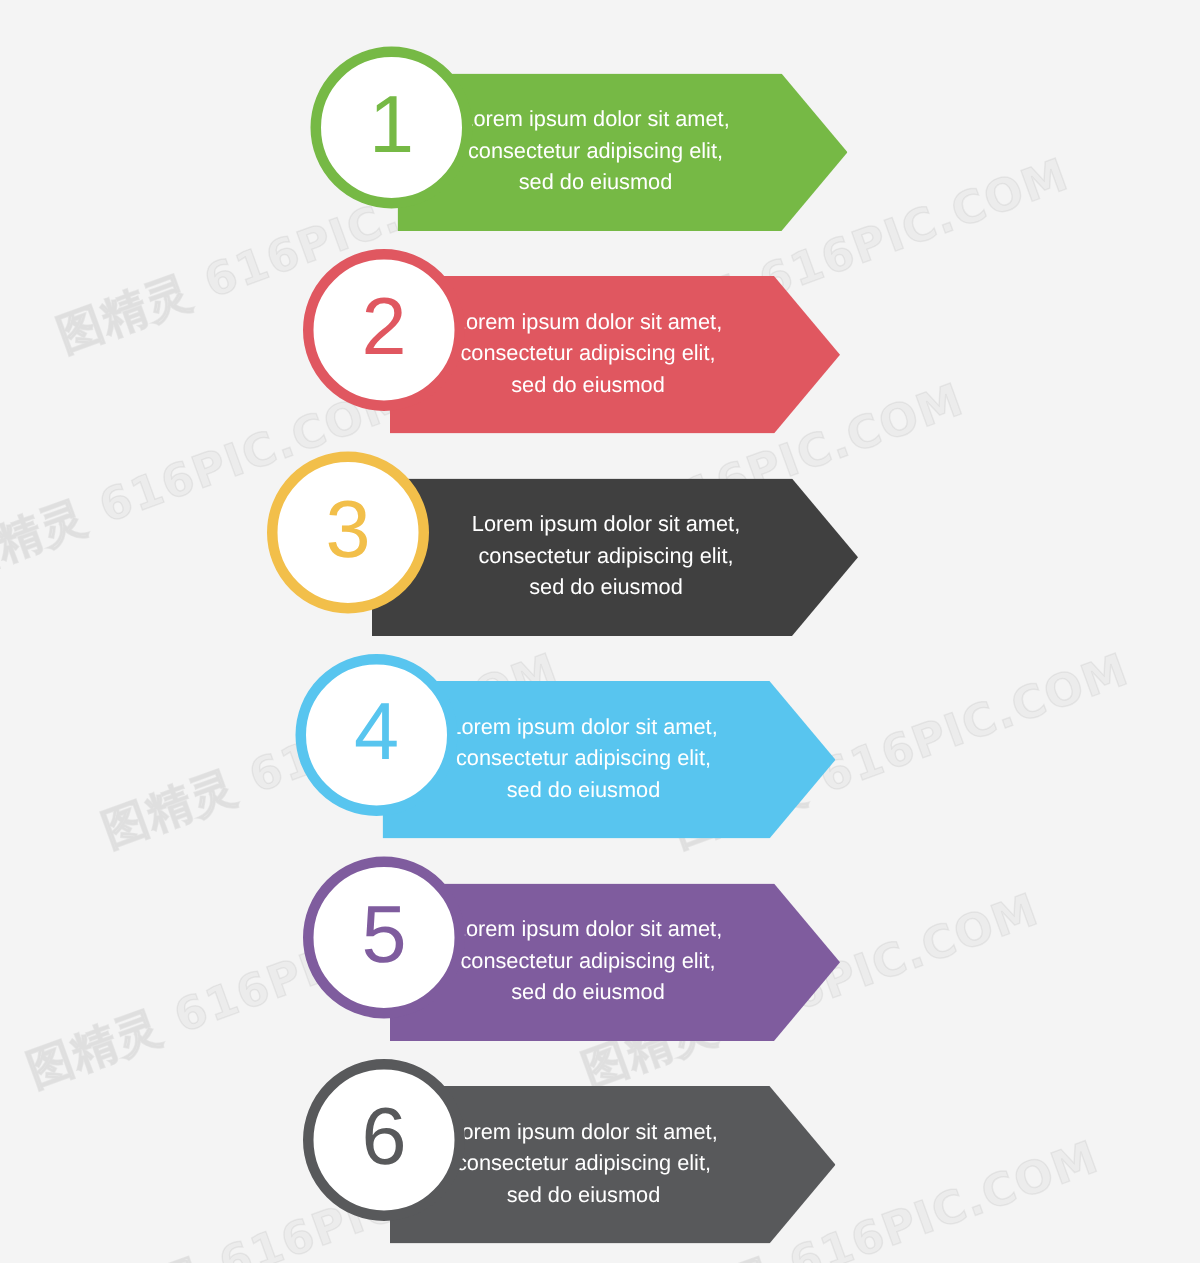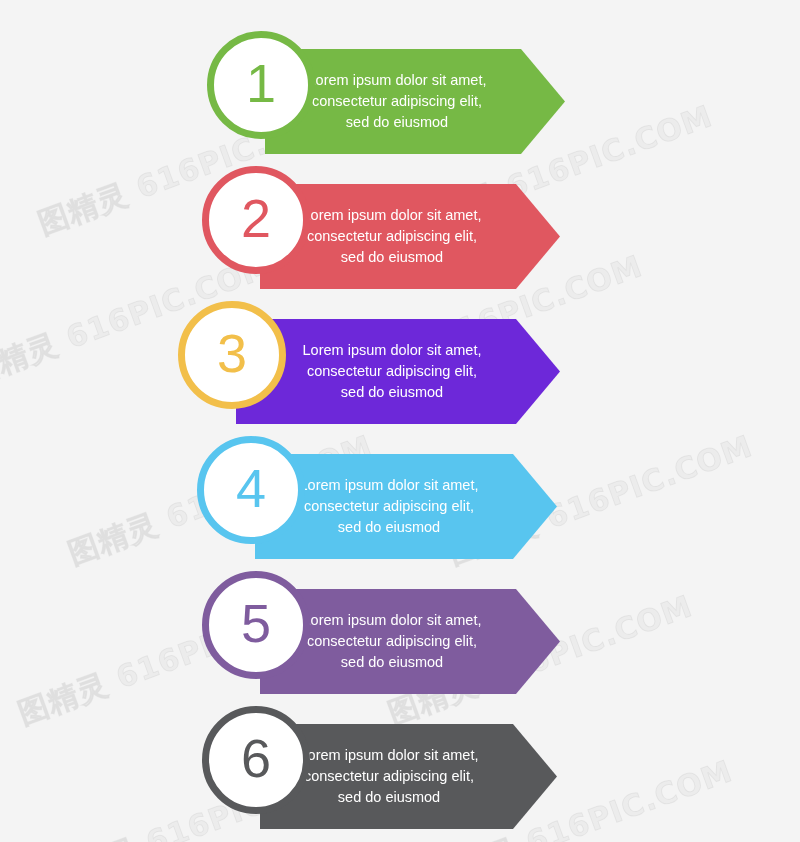--- a/index.html
+++ b/index.html
@@ -120,21 +120,21 @@
       <div class="arrow-band" style="left: 260px; width: 300px; background: rgb(224, 87, 96);">
         <div class="band-text">Lorem ipsum dolor sit amet,
 consectetur adipiscing elit,
 sed do eiusmod</div>
       </div>
       <div class="step-circle" style="left: 202px; border: 7px solid rgb(224, 87, 96);">
         <div class="step-number" style="color: rgb(224, 87, 96);">2</div>
       </div>
     </div>
     <div class="step-row" style="top: 301px;">
-      <div class="arrow-band" style="left: 236px; width: 324px; background: #6d28d9; align-items: center;">
+      <div class="arrow-band" style="left: 248px; width: 324px; background: #404040; align-items: center;">
         <div class="band-text">Lorem ipsum dolor sit amet,
 consectetur adipiscing elit,
 sed do eiusmod</div>
       </div>
       <div class="step-circle" style="left: 178px; border: 7px solid rgb(242, 191, 74);">
         <div class="step-number" style="color: rgb(242, 191, 74);">3</div>
       </div>
     </div>
     <div class="step-row" style="top: 436px;">
       <div class="arrow-band" style="left: 255px; width: 302px; background: rgb(88, 197, 239);">

